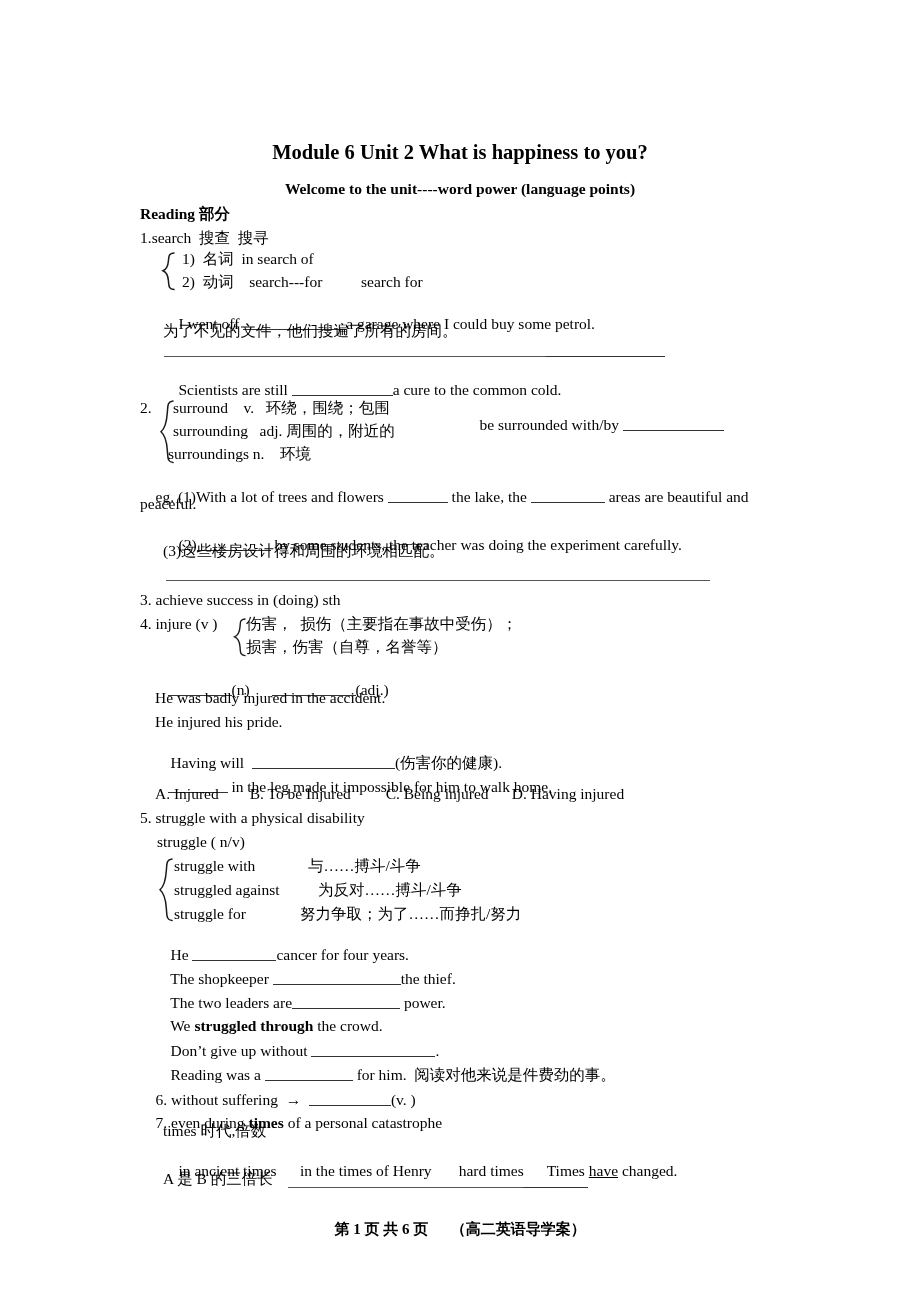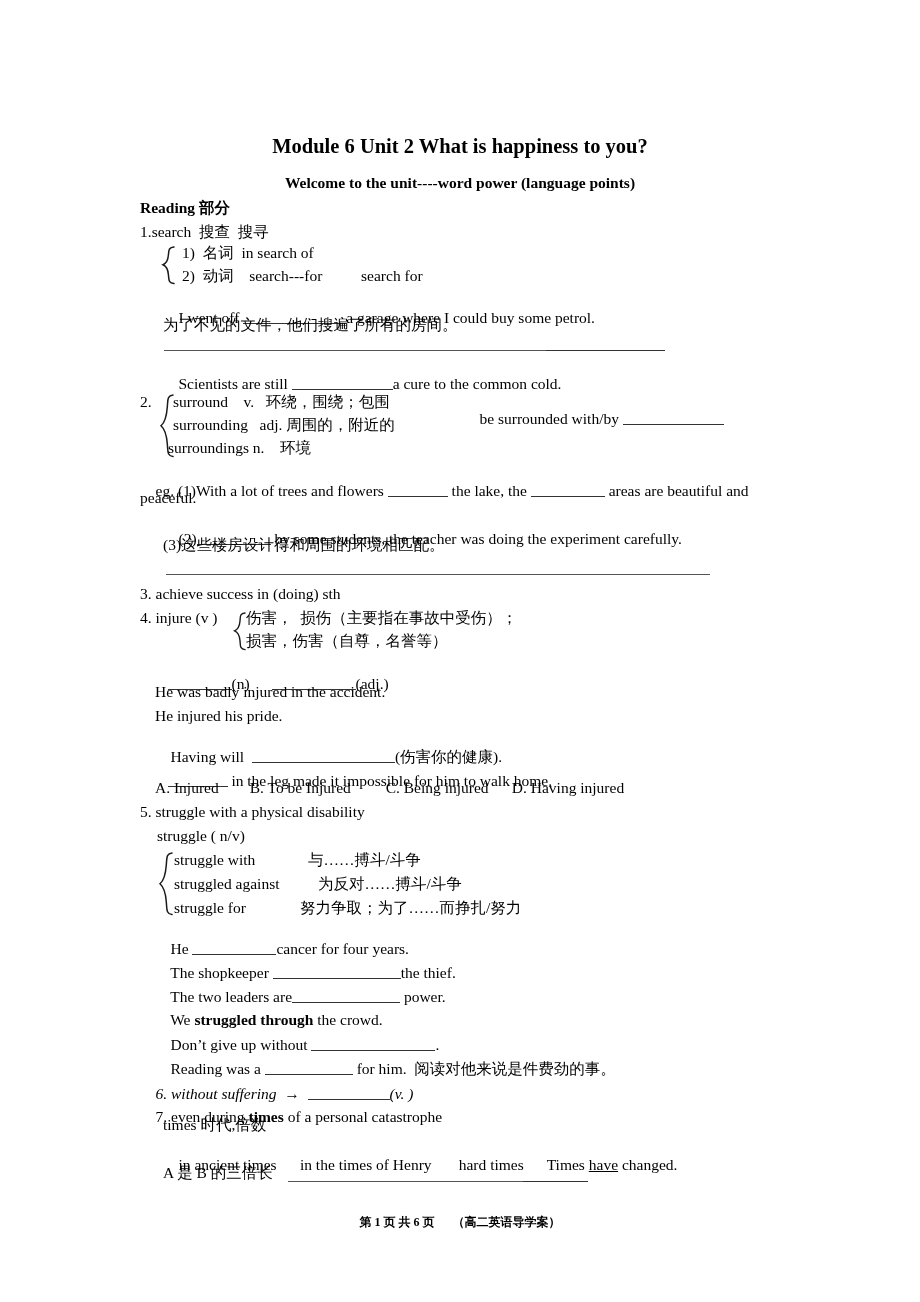--- a/index.html
+++ b/index.html
@@ -11,21 +11,21 @@
     width: 920px;
     height: 1302px;
     font-family: "Liberation Serif", "DejaVu Serif", serif;
     color: #000000;
     font-size: 15.5px;
     position: relative;
     overflow: hidden;
   }
   .page {
     position: absolute;
-    left: 0; top: 12px;
+    left: 0; top: 18px;
     width: 920px;
     height: 1148px;
   }
   
   .doc-title {
     position: absolute;
     left: 0; top: 123px;
     width: 920px;
     text-align: center;
     font-size: 20.5px;
@@ -70,21 +70,21 @@
     position: absolute;
   }
   .brace svg { display: block; }
   
   .footer {
     position: absolute;
     top: 1202px;
     left: 0;
     width: 920px;
     text-align: center;
-    font-size: 12px;
+    font-size: 15px;
     font-weight: bold;
     white-space: pre;
   }
 </style>
 </head>
 <body>
 
 <div class="page">
 
   <div class="doc-title">Module 6 Unit 2 What is happiness to you?</div>
@@ -202,21 +202,21 @@
   </div>
 
   <div class="ln" style="left:155px; top:1032px;">
     <span>Reading was a </span><span class="blank" style="width:88px;"></span><span> for him.  阅读对他来说是件费劲的事。</span>
   </div>
 
   <div class="ln" style="left:155px; top:1008px;">
     <span>Don’t give up without </span><span class="blank" style="width:124px;"></span><span>.</span>
   </div>
 
-  <div class="ln" style="left:140px; top:1057px;font-style:italic;">
+  <div class="ln" style="left:140px; top:1057px;">
     <span>6. without suffering  →  </span><span class="blank" style="width:82px;"></span><span>(v. )</span>
   </div>
 
   <div class="ln" style="left:140px; top:1081px;">
     <span>7. even during </span><span class="b">times</span><span> of a personal catastrophe</span>
   </div>
   <div class="ln" style="left:163px; top:1105px;">times 时代,倍数</div>
   <div class="ln" style="left:163px; top:1129px;">
     <span>in ancient times      in the times of Henry       hard times      Times </span><span class="u">have</span><span> changed.</span>
   </div>

